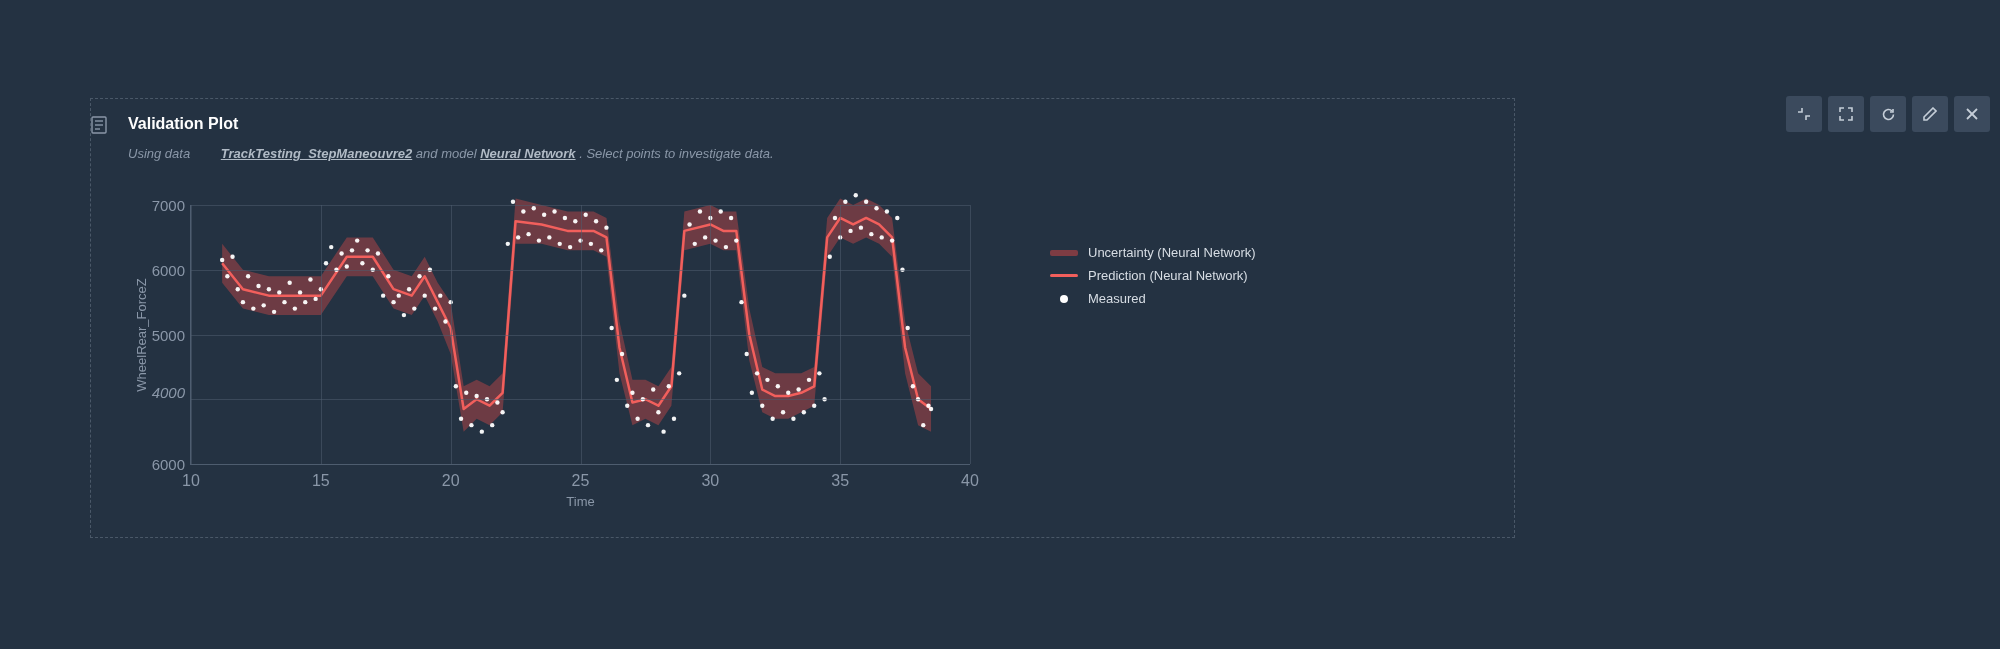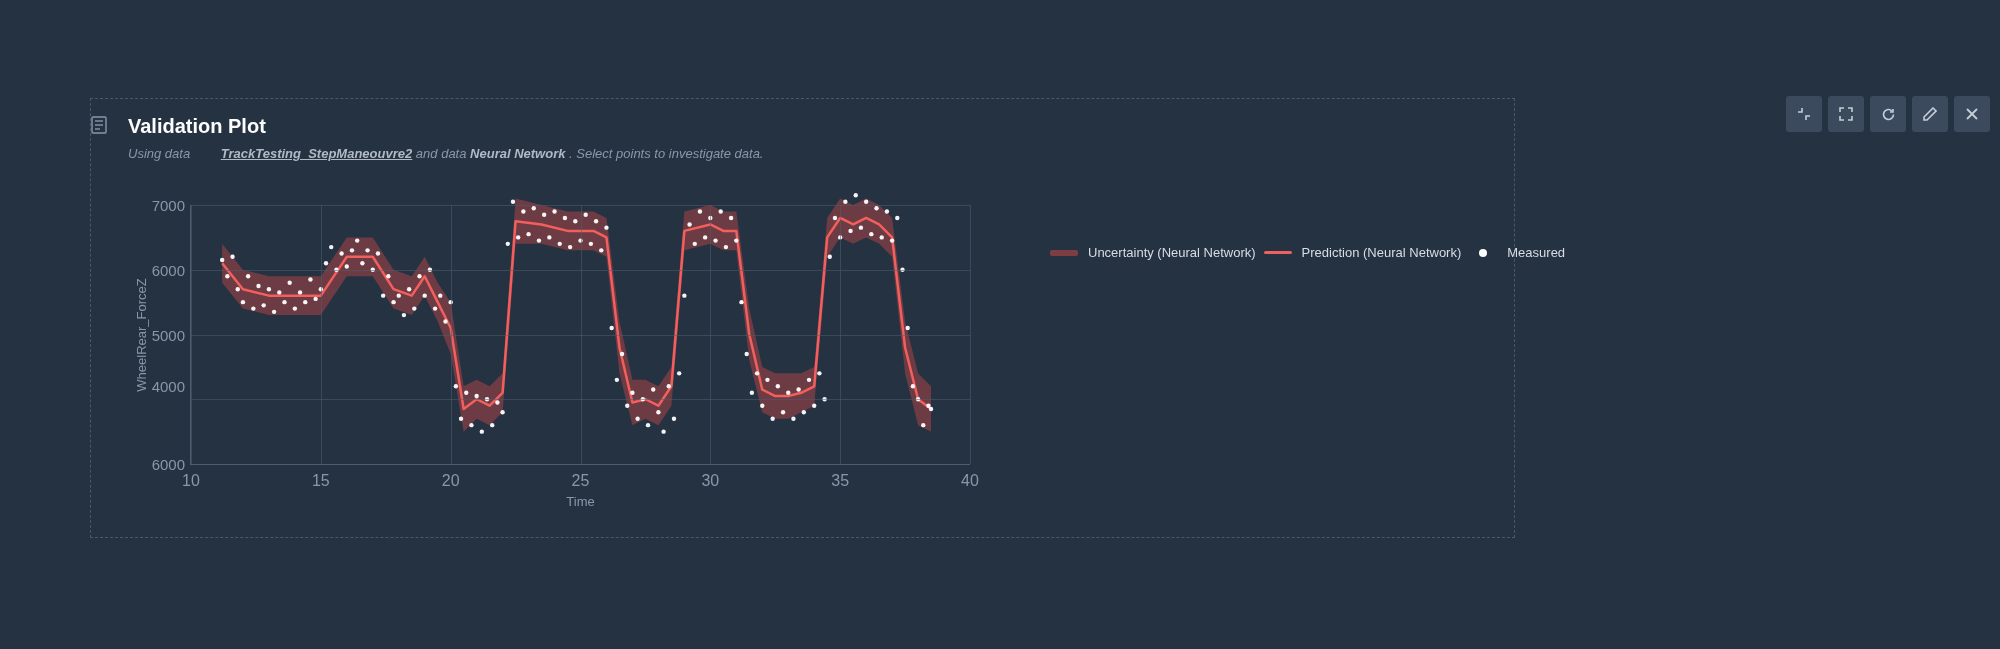--- a/index.html
+++ b/index.html
@@ -21,27 +21,27 @@
 
   .panel{
     position:absolute;left:90px;top:98px;width:1425px;height:440px;
     border:1px dashed var(--border);
   }
   .tab-icon{
     position:absolute;left:88px;top:114px;width:22px;height:22px;
     display:flex;align-items:center;justify-content:center;color:var(--text-dim);
   }
   .title{
-    position:absolute;left:128px;top:115px;font-size:20px;font-weight:600;color:#fdfdfd;
+    position:absolute;left:128px;top:115px;font-size:16px;font-weight:600;color:#fdfdfd;
   }
   .subtitle{
     position:absolute;left:128px;top:146px;font-size:13px;color:var(--text-dim);font-style:italic;
   }
   .subtitle .link{color:var(--text-mid);font-weight:700;text-decoration:underline;cursor:pointer;margin-left:27px;}
-  .subtitle .bold{color:var(--text-mid);font-weight:700;}
+  .subtitle .bold{color:var(--text-mid);font-weight:700;text-decoration:underline;}
 
   .toolbar{
     position:absolute;right:10px;top:96px;display:flex;gap:6px;
   }
   .tool-btn{
     width:36px;height:36px;background:#3b4a5d;border-radius:3px;
     display:flex;align-items:center;justify-content:center;cursor:pointer;
     color:#c5ced8;font-size:15px;
   }
 
@@ -65,21 +65,21 @@
     font-size:13px;color:var(--text-dim);white-space:nowrap;
   }
   .xlabel{
     position:absolute;left:50%;top:calc(100% + 30px);transform:translateX(-50%);
     font-size:13px;color:var(--text-dim);
   }
   svg.series{position:absolute;inset:0;overflow:visible;}
 
   
   .legend{
-    position:absolute;left:1050px;top:245px;display:flex;flex-direction:row;gap:8px;
+    position:absolute;left:1050px;top:245px;display:flex;flex-direction:column;gap:8px;
     font-size:13px;color:#d7dde4;
   }
   .legend-row{display:flex;align-items:center;gap:10px;}
   .swatch-line{width:28px;height:3px;border-radius:2px;}
   .swatch-dot{width:8px;height:8px;border-radius:50%;background:#fff;margin:0 10px;}
 </style>
 </head>
 <body>
 
 <div class="stage">
@@ -91,21 +91,21 @@
         <line x1="4" y1="9" x2="12" y2="9"></line>
         <line x1="4" y1="13" x2="9" y2="13"></line>
     </svg>
   </div>
 
   <div class="title">Validation Plot</div>
 
   <div class="subtitle">
     <span>Using data </span>
     <span class="link">TrackTesting_StepManeouvre2</span>
-    <span> and data </span>
+    <span> and model </span>
     <span class="bold">Neural Network</span>
     <span>. Select points to investigate data.</span>
   </div>
 
   <div class="panel"></div>
 
   <div class="toolbar">
     <div class="tool-btn">
       <svg width="14" height="14" viewBox="0 0 14 14" stroke="currentColor" fill="none" stroke-width="1.6">
         <polyline points="1,5 5,5 5,1"></polyline>
@@ -281,21 +281,21 @@
           <circle cx="716.6800000000001" cy="123.025" r="2.2" fill="#ffffff" fill-opacity="0.95"></circle>
           <circle cx="721.8733333333332" cy="181.3" r="2.2" fill="#ffffff" fill-opacity="0.95"></circle>
           <circle cx="727.0666666666667" cy="194.25" r="2.2" fill="#ffffff" fill-opacity="0.95"></circle>
           <circle cx="732.26" cy="220.15" r="2.2" fill="#ffffff" fill-opacity="0.95"></circle>
           <circle cx="737.4533333333334" cy="200.725" r="2.2" fill="#ffffff" fill-opacity="0.95"></circle>
           <circle cx="740.05" cy="203.9625" r="2.2" fill="#ffffff" fill-opacity="0.95"></circle>
         </svg>
     <div class="grid-h" style="top: 259px;"></div>
         <div class="ytick" style="top: 259px;">6000</div>
         <div class="grid-h" style="top: 194.25px;"></div>
-        <div class="ytick" style="top: 181px;">4000</div>
+        <div class="ytick" style="top: 187px; font-style: italic;">4000</div>
         <div class="grid-h" style="top: 129.5px;"></div>
         <div class="ytick" style="top: 129.5px;">5000</div>
         <div class="grid-h" style="top: 64.75px;"></div>
         <div class="ytick" style="top: 64.75px;">6000</div>
         <div class="grid-h" style="top: 0px;"></div>
         <div class="ytick" style="top: 0px;">7000</div>
         <div class="grid-v" style="left: 0px;"></div>
         <div class="xtick" style="left: 0px;">10</div>
         <div class="grid-v" style="left: 129.833px;"></div>
         <div class="xtick" style="left: 129.833px;">15</div>

